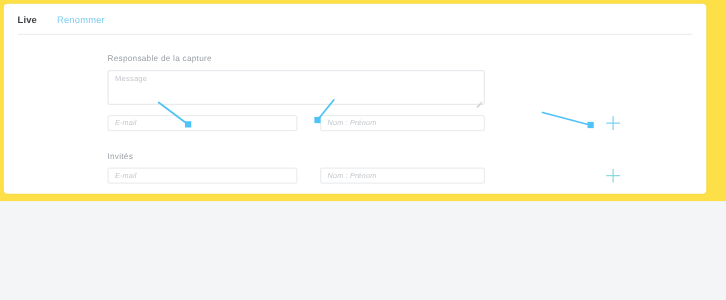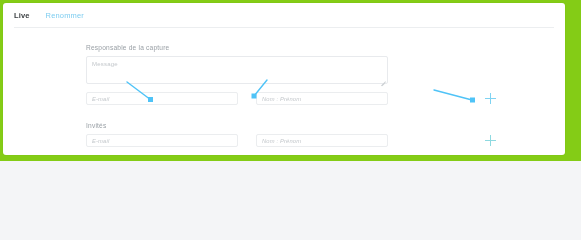--- a/index.html
+++ b/index.html
@@ -10,21 +10,21 @@
     height: 161px;
     overflow: hidden;
     font-family: "Liberation Sans", sans-serif;
     -webkit-font-smoothing: antialiased;
   }
 
   #root {
     position: relative;
     width: 581px;
     height: 161px;
-    background: #84cc16;
+    background: #fde047;
   }
 
   
   .card {
     position: absolute;
     left: 3px;
     top: 3px;
     width: 562px;
     height: 152px;
     background: #ffffff;

